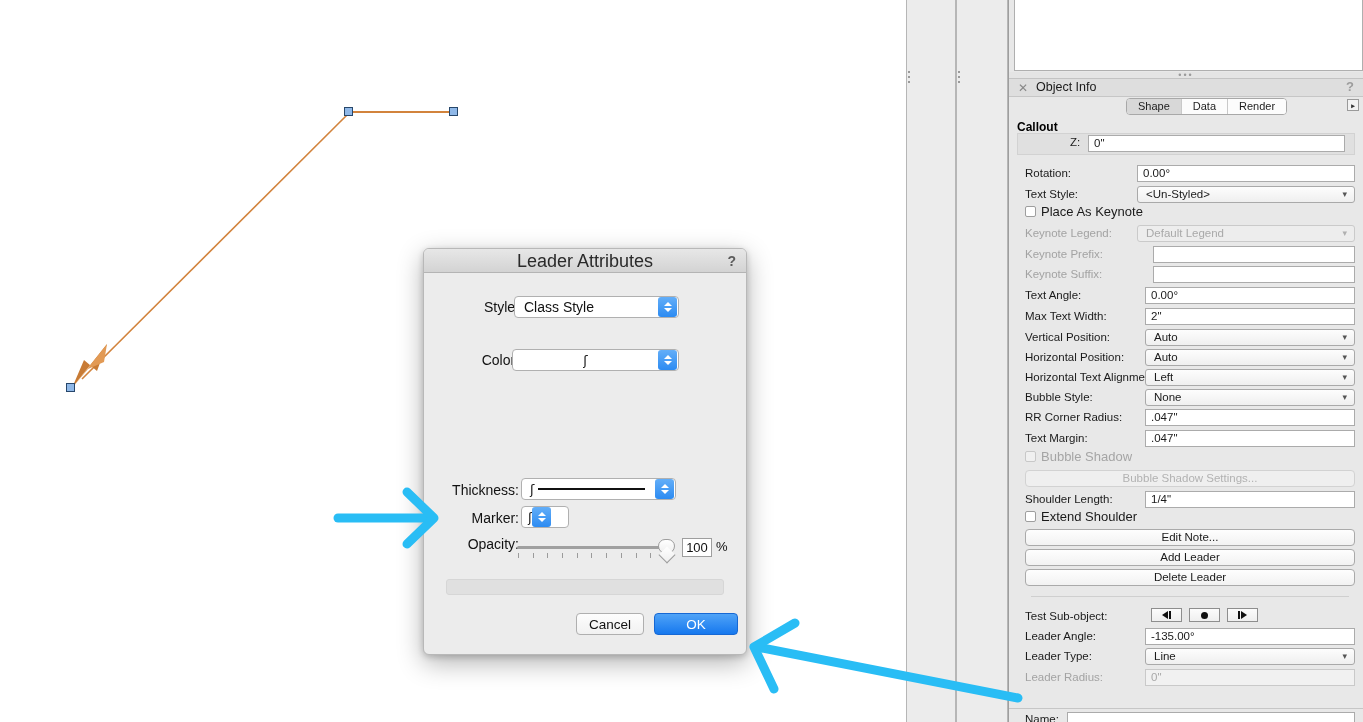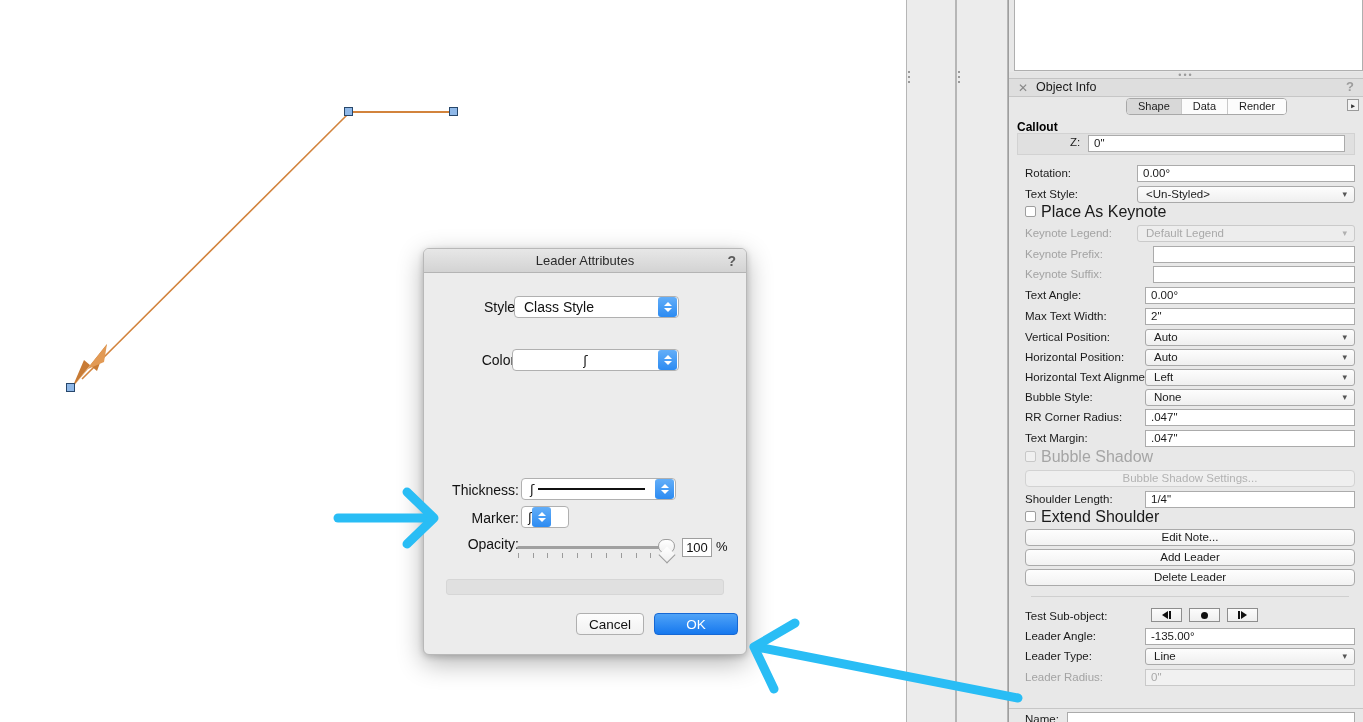--- a/index.html
+++ b/index.html
@@ -163,21 +163,21 @@
 
   .ck { position: absolute; }
   .ck .box {
     position: absolute; left: 0; top: 2px;
     width: 11px; height: 11px; background: #fff;
     border: 1px solid #9E9E9E; border-radius: 2px;
   }
   .ck.dim .box { background: #F0F0F0; border-color: #C8C8C8; }
   .ck .t {
     position: absolute; left: 16px; top: 0;
-    font-size: 16px; color: #1A1A1A; line-height: 15px; white-space: nowrap; text-align: right;
+    font-size: 13px; color: #1A1A1A; line-height: 15px; white-space: nowrap; text-align: right;
   }
   .ck.dim .t { color: #A5A5A5; }
 
   .wbtn {
     position: absolute; left: 16px; right: 8px; height: 17px;
     background: linear-gradient(#FEFEFE,#F2F2F2);
     border: 1px solid #AAAAAA; border-radius: 4px;
     font-size: 11.5px; color: #1A1A1A;
     text-align: center; line-height: 15px;
   }
@@ -232,21 +232,21 @@
     border: 1px solid #B8B8B8;
     border-radius: 6px;
     box-shadow: 0 8px 26px rgba(0,0,0,0.30), 0 2px 6px rgba(0,0,0,0.18);
     overflow: hidden;
   }
   .dlg-title {
     position: absolute; left: 0; top: 0; right: 0; height: 24px;
     background: linear-gradient(#E7E7E7,#D3D3D3);
     border-bottom: 1px solid #B4B4B4;
     text-align: center;
-    font-size: 13px; color: #2A2A2A; line-height: 24px;
+    font-size: 18px; color: #2A2A2A; line-height: 24px;
   }
   .dlg-help {
     position: absolute; right: 10px; top: 3px;
     font-size: 14px; color: #5B5B5B; font-weight: bold; line-height: 18px;
   }
   .dlg-lbl {
     position: absolute; font-size: 14px; color: #111; text-align: right;
   }
   .popup {
     position: absolute; height: 22px;

